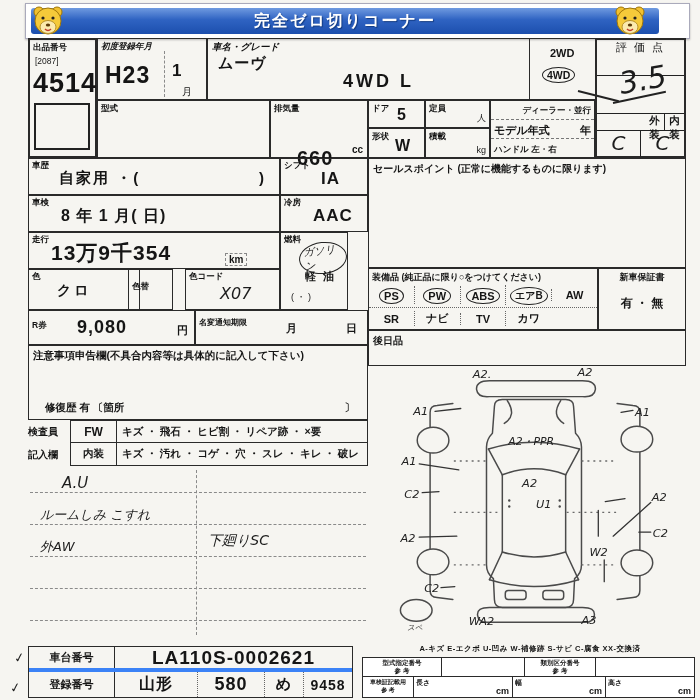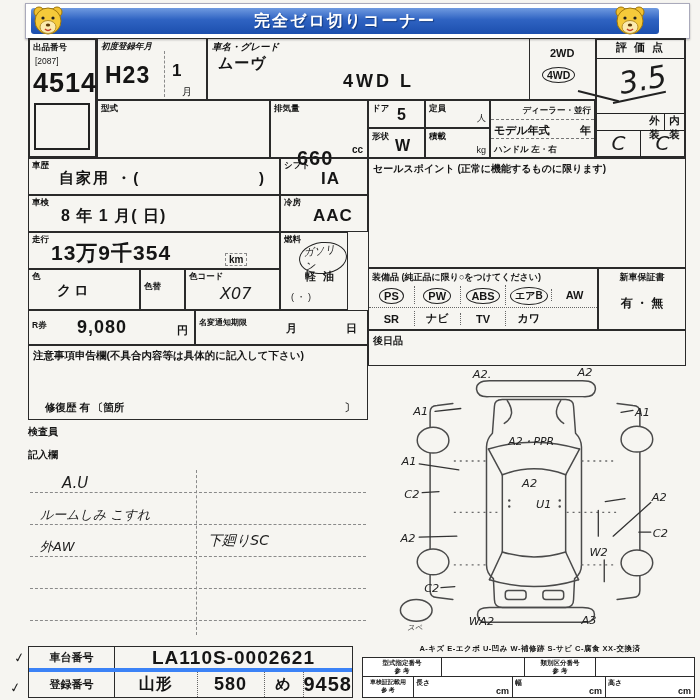--- a/index.html
+++ b/index.html
@@ -72,21 +72,21 @@
   <div class="abs val" style="left:135px;top:32px;font-size:18px;letter-spacing:3px;">4WD L</div>
 </div>
 
 <div class="abs" style="left:530px;top:38px;width:65px;height:62px;border-top:1px solid #2a2a2a;border-bottom:1px solid #2a2a2a;">
   <div class="abs" style="left:20px;top:8px;font-size:11px;font-weight:700;">2WD</div>
   <div class="abs circ" style="left:12px;top:28px;font-size:10.5px;font-weight:700;">4WD</div>
 </div>
 <div class="strike" style="left:578px;top:90px;width:42px;transform:rotate(14deg);"></div>
 
 <div class="cell thick" style="left:595px;top:38px;width:91px;height:120px;">
-  <div class="abs" style="left:0;top:0;width:100%;height:19px;border-bottom:1.5px solid #222;text-align:center;font-weight:700;font-size:11px;letter-spacing:2px;">評 価 点</div>
+  <div class="abs" style="left:0;top:0;width:100%;height:36px;border-bottom:1.5px solid #222;text-align:center;font-weight:400;font-size:11px;letter-spacing:2px;">評 価 点</div>
   <div class="abs hand" style="left:22px;top:22px;font-size:30px;transform:rotate(-10deg);">3.5</div>
   <div class="strike" style="left:16px;top:62px;width:54px;transform:rotate(-12deg);"></div>
   <div class="abs" style="left:0;top:73px;width:100%;height:18px;border-top:1.5px solid #222;border-bottom:1px solid #222;display:flex;">
     <span style="flex:1;text-align:center;font-weight:700;font-size:10.5px;border-right:1px solid #222;margin-left:48px;">外 装</span>
     <span style="flex:1;text-align:center;font-weight:700;font-size:10.5px;">内 装</span>
   </div>
   <div class="abs" style="left:0;top:91px;width:100%;height:26px;display:flex;">
     <span class="hand" style="flex:1;text-align:center;font-size:20px;border-right:1px solid #222;">C</span>
     <span class="hand" style="flex:1;text-align:center;font-size:20px;">C</span>
   </div>
@@ -150,21 +150,21 @@
 <div class="cell" style="left:280px;top:232px;width:68px;height:78px;">
   <div class="lbl abs" style="left:3px;top:2px">燃料</div>
   <div class="abs circ hand" style="left:18px;top:9px;font-size:10.5px;transform:rotate(-6deg);">ガソリン</div>
   <div class="abs" style="left:24px;top:36px;font-size:11px;font-weight:700;letter-spacing:2px;">軽 油</div>
   <div class="abs" style="left:10px;top:58px;font-size:9px;">(      ・      )</div>
 </div>
 <div class="cell" style="left:28px;top:269px;width:112px;height:41px;">
   <div class="lbl abs" style="left:3px;top:2px">色</div>
   <div class="abs val" style="left:28px;top:12px;font-size:14px;letter-spacing:3px;">クロ</div>
 </div>
-<div class="cell" style="left:140px;top:269px;width:45px;height:41px;padding-left:40px;">
+<div class="cell" style="left:128px;top:269px;width:45px;height:41px;padding-left:40px;">
   <div class="lbl abs" style="left:3px;top:12px">色替</div>
 </div>
 <div class="cell" style="left:185px;top:269px;width:95px;height:41px;">
   <div class="lbl abs" style="left:3px;top:2px">色コード</div>
   <div class="abs hand" style="left:34px;top:14px;font-size:16px;">X07</div>
 </div>
 <div class="cell" style="left:28px;top:310px;width:167px;height:35px;">
   <div class="lbl abs" style="left:3px;top:10px">R券</div>
   <div class="abs val" style="left:48px;top:6px;font-size:18px;">9,080</div>
   <div class="abs" style="right:6px;top:12px;font-size:11px;font-weight:700;">円</div>
@@ -177,20 +177,26 @@
 <div class="cell med" style="left:28px;top:345px;width:340px;height:75px;">
   <div class="abs" style="left:4px;top:3px;font-size:10.5px;font-weight:700;">注意事項申告欄(不具合内容等は具体的に記入して下さい)</div>
   <div class="abs" style="left:16px;bottom:4px;font-size:10.5px;font-weight:700;">修復歴   有 〔箇所</div>
   <div class="abs" style="right:12px;bottom:4px;font-size:10.5px;font-weight:700;">〕</div>
 </div>
 
 <div class="abs" style="left:28px;top:420px;width:340px;height:46px;display:flex;">
   <div style="width:42px;display:flex;flex-direction:column;justify-content:space-around;font-size:10px;font-weight:700;">
     <span>検査員</span>
     <span>記入欄</span>
+  </div>
+  <div style="flex:1;border:1px solid #2a2a2a;display:grid;grid-template-columns:46px 1fr;grid-template-rows:1fr 1fr;">
+    <div style="border-right:1px solid #2a2a2a;border-bottom:1px solid #2a2a2a;display:flex;align-items:center;justify-content:center;font-size:12px;font-weight:700;">FW</div>
+    <div style="border-bottom:1px solid #2a2a2a;display:flex;align-items:center;padding-left:5px;font-size:10.5px;font-weight:700;">キズ ・ 飛石 ・ ヒビ割 ・ リペア跡 ・ ×要</div>
+    <div style="border-right:1px solid #2a2a2a;display:flex;align-items:center;justify-content:center;font-size:10.5px;font-weight:700;">内装</div>
+    <div style="display:flex;align-items:center;padding-left:5px;font-size:10.5px;font-weight:700;">キズ ・ 汚れ ・ コゲ ・ 穴 ・ スレ ・ キレ ・ 破レ</div>
   </div>
 </div>
 
 <div class="abs" style="left:28px;top:468px;width:340px;height:175px;">
   <div class="dashline" style="top:24px;"></div>
   <div class="dashline" style="top:56px;"></div>
   <div class="dashline" style="top:88px;"></div>
   <div class="dashline" style="top:120px;"></div>
   <div class="dashline" style="top:152px;"></div>
   <div class="vdash" style="left:168px;top:2px;height:165px;"></div>
@@ -318,21 +324,21 @@
 <div class="cell med" style="left:28px;top:646px;width:325px;height:52px;">
   <div style="display:flex;height:25px;border-bottom:4px solid #3b82f6;box-sizing:border-box;">
     <div style="width:85px;border-right:1px solid #2a2a2a;display:flex;align-items:center;justify-content:center;font-size:11px;font-weight:700;">車台番号</div>
     <div class="val" style="flex:1;display:flex;align-items:center;justify-content:center;font-size:19px;">LA110S-0002621</div>
   </div>
   <div style="display:flex;height:25px;">
     <div style="width:85px;border-right:1px solid #2a2a2a;display:flex;align-items:center;justify-content:center;font-size:11px;font-weight:700;">登録番号</div>
     <div class="val" style="width:82px;display:flex;align-items:center;justify-content:center;font-size:16px;">山形</div>
     <div class="val dotL" style="width:66px;display:flex;align-items:center;justify-content:center;font-size:18px;">580</div>
     <div class="val dotL" style="width:38px;display:flex;align-items:center;justify-content:center;font-size:15px;">め</div>
-    <div class="val dotL" style="flex:1;display:flex;align-items:center;justify-content:center;font-size:20px;">9458</div>
+    <div class="val dotL" style="flex:1;display:flex;align-items:center;justify-content:center;font-size:14px;">9458</div>
   </div>
 </div>
 
 <div class="abs" style="left:365px;top:644px;width:330px;text-align:center;font-size:7.5px;font-weight:700;letter-spacing:0.5px;">A-キズ  E-エクボ  U-凹み  W-補修跡  S-サビ  C-腐食  XX-交換済</div>
 <div class="cell" style="left:362px;top:657px;width:333px;height:41px;background:#fff;">
   <div style="display:flex;height:19px;border-bottom:1px solid #2a2a2a;box-sizing:border-box;">
     <div style="width:78px;border-right:1px solid #2a2a2a;font-size:6.5px;font-weight:700;text-align:center;line-height:1.3;padding-top:1px;">
       <div>型式指定番号</div>
       <div>参 考</div>
     </div>

